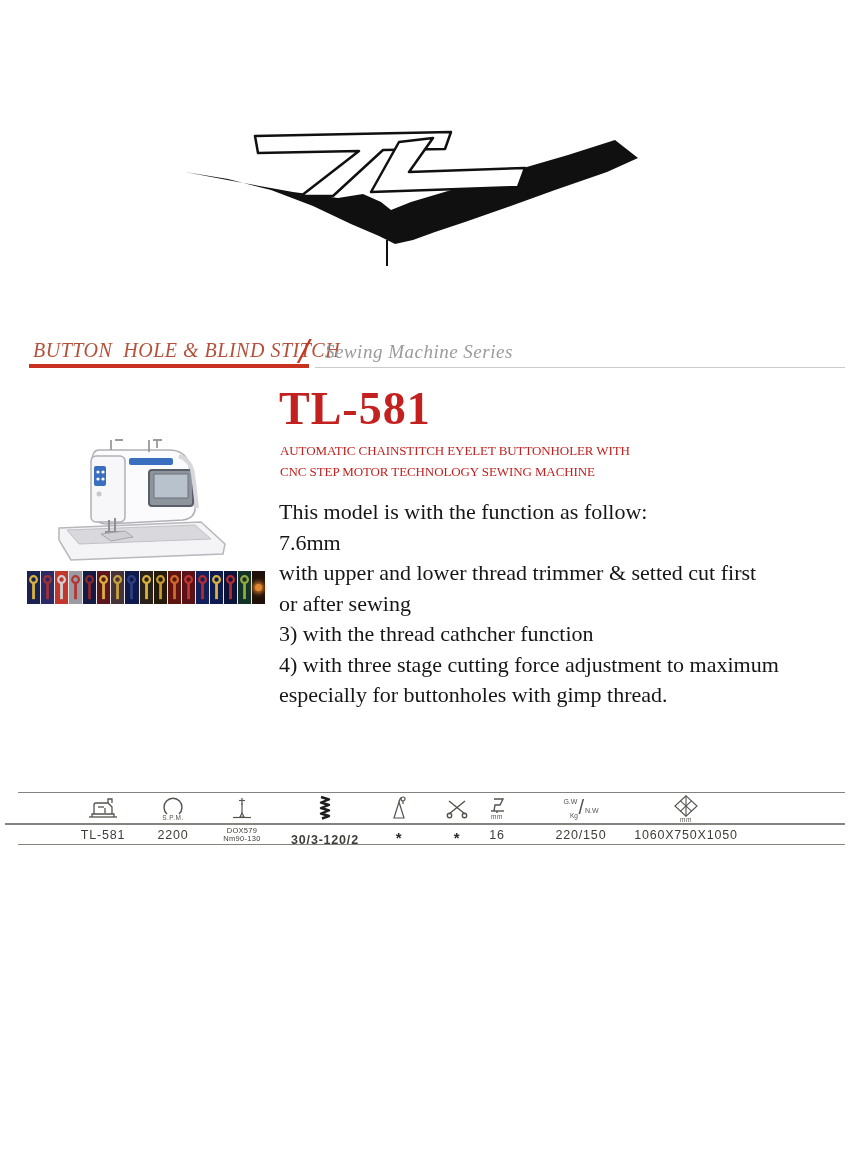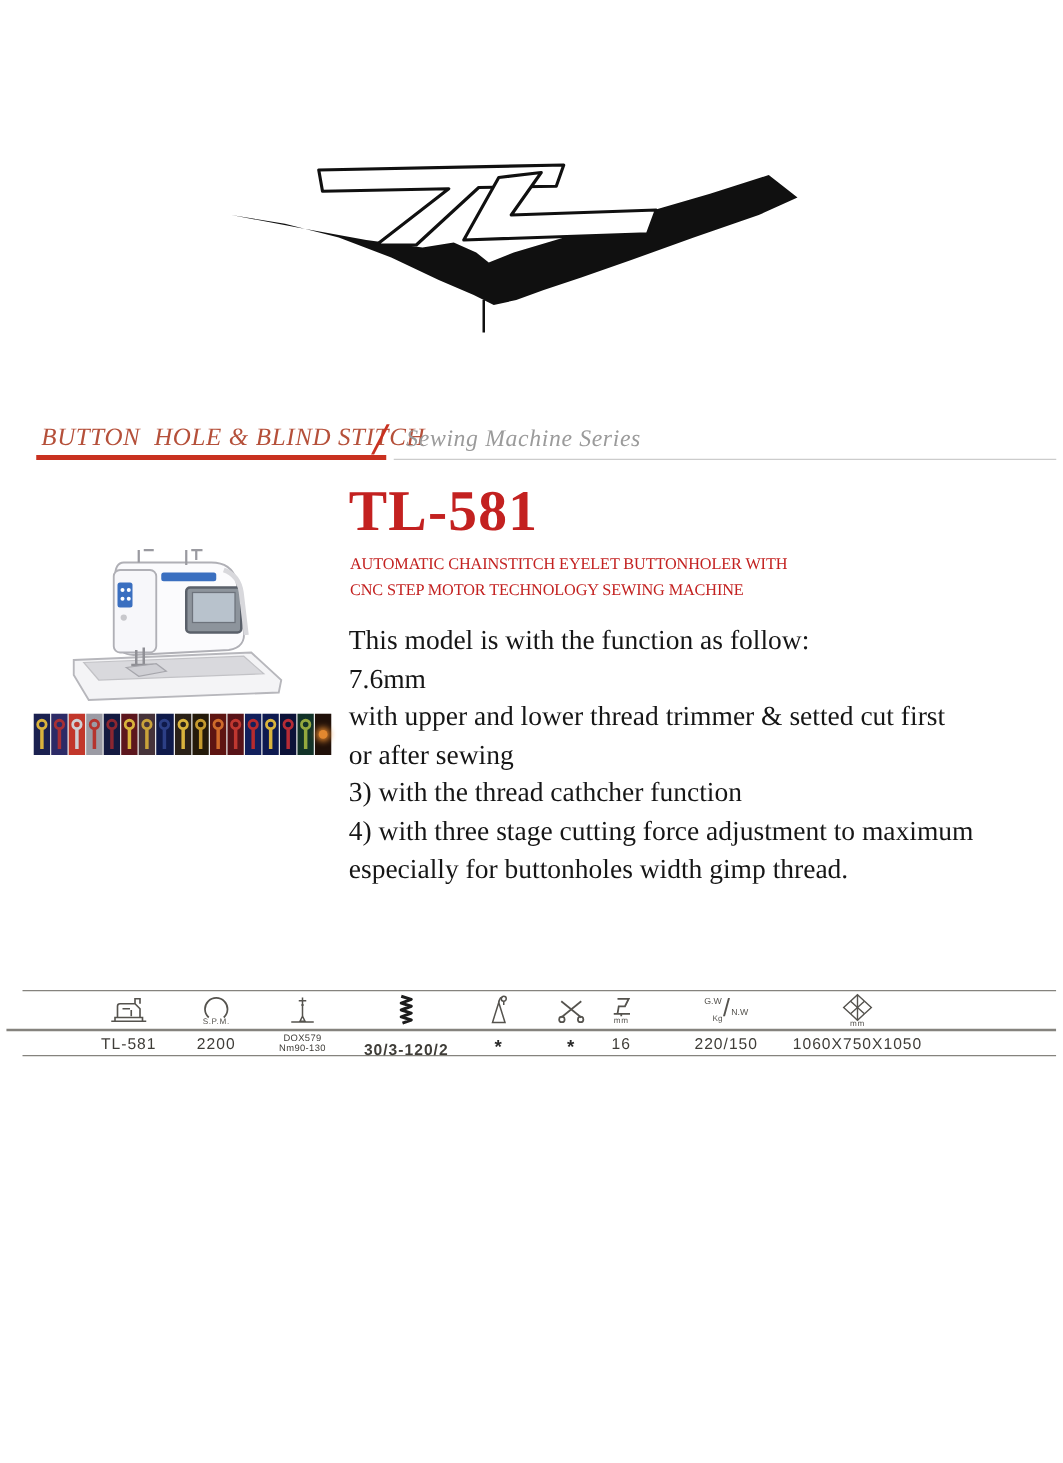--- a/index.html
+++ b/index.html
@@ -251,21 +251,21 @@
       </div>
     </div>
 
   <div class="description">
     <div>This model is with the function as follow:</div>
     <div>7.6mm</div>
     <div>with upper and lower thread trimmer &amp; setted cut first</div>
     <div>or after sewing</div>
     <div>3) with the thread cathcher function</div>
     <div>4) with three stage cutting force adjustment to maximum</div>
-    <div>especially for buttonholes width gimp thread.</div>
+    <div>especially for buttonholes with gimp thread.</div>
   </div>
 
   <div>
     <div class="tline t1"></div>
     <div class="tline t2"></div>
     <div class="tline t3"></div>
 
     <div class="spec-col" style="left:98px">
       <div class="spec-icon">
         <svg width="36" height="26" viewBox="0 0 36 26" fill="none" stroke="currentColor" stroke-width="1.3">

